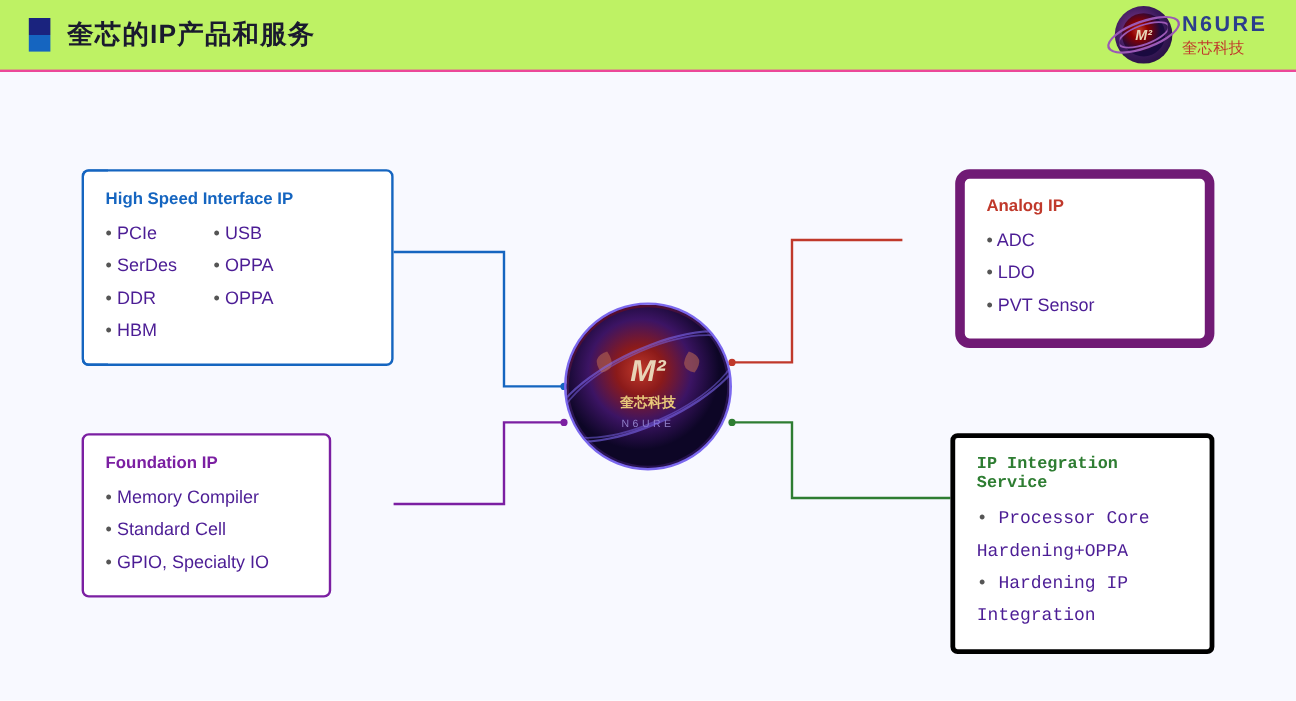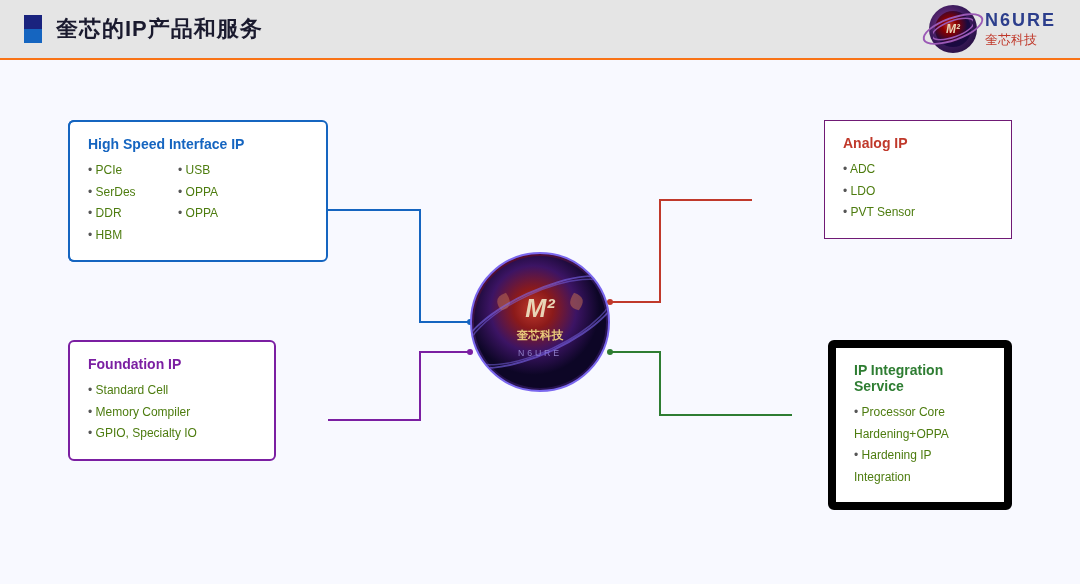--- a/index.html
+++ b/index.html
@@ -10,22 +10,22 @@
       font-family: 'Arial', sans-serif;
       overflow: hidden;
       position: relative;
     }
 
     
     .header {
       display: flex;
       align-items: center;
       padding: 10px 24px;
-      border-bottom: 2px solid #f97316;
-      background: #e5e5e5;
+      border-bottom: 2px solid #ec4899;
+      background: #bef264;
       height: 60px;
     }
     .header-accent {
       width: 18px;
       height: 28px;
       background: linear-gradient(180deg, #1a237e 50%, #1565c0 50%);
       margin-right: 14px;
       flex-shrink: 0;
     }
     .header-title {
@@ -128,30 +128,31 @@
       height: 100%;
       pointer-events: none;
     }
 
     
     .ip-box {
       position: absolute;
       padding: 14px 18px;
       background: #fff;
       border-radius: 4px;
+      margin-top: 21px;
     }
     .ip-box-title {
       font-weight: bold;
       font-size: 14px;
       margin-bottom: 8px;
     }
     .ip-box-list {
       list-style: none;
-      font-size: 12px;
-      color: #4d7c0f;
+      font-size: 15px;
+      color: #4c1d95;
       line-height: 1.8;
     }
     .ip-box-list li::before {
       content: '• ';
       color: #555;
     }
     .ip-box-list.two-col {
       display: grid;
       grid-template-columns: 80px 80px;
       gap: 0 10px;
@@ -175,33 +176,34 @@
       width: 208px;
       border: 2px solid #7b1fa2;
       border-radius: 6px;
     }
     .box-foundation .ip-box-title { color: #7b1fa2; }
 
     
     .box-analog {
       right: 68px;
       top: 60px;
-      width: 188px;
-      border: 1px solid #701a75;
-      border-radius: 0;
+      width: 216px;
+      border: 8px solid #701a75;
+      border-radius: 12px;
     }
     .box-analog .ip-box-title { color: #c0392b; }
 
     
     .box-integration {
       right: 68px;
       top: 280px;
-      width: 184px;
-      border: 8px solid #000000;
+      width: 220px;
+      border: 4px solid #000000;
       border-radius: 6px;
+      font-family: Liberation Mono, monospace;
     }
     .box-integration .ip-box-title { color: #2e7d32; }
 
     
     .box-hsi::before {
       content: '';
       position: absolute;
       top: -2px; left: -2px;
       width: 20px; height: 100%;
       border-top: 2px solid #1565c0;
@@ -266,22 +268,22 @@
       <li>OPPA</li>
       <li>DDR</li>
       <li>OPPA</li>
       <li>HBM</li>
     </ul>
   </div>
 
   <div class="ip-box box-foundation">
     <div class="ip-box-title">Foundation IP</div>
     <ul class="ip-box-list">
+      <li>Memory Compiler</li>
       <li>Standard Cell</li>
-      <li>Memory Compiler</li>
       <li>GPIO, Specialty IO</li>
     </ul>
   </div>
 
   <div class="ip-box box-analog">
     <div class="ip-box-title">Analog IP</div>
     <ul class="ip-box-list">
       <li>ADC</li>
       <li>LDO</li>
       <li>PVT Sensor</li>

